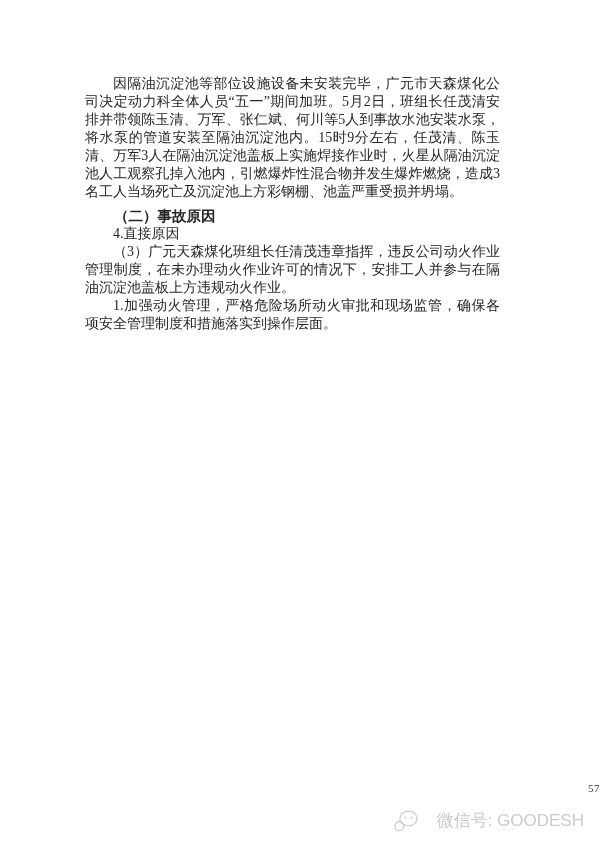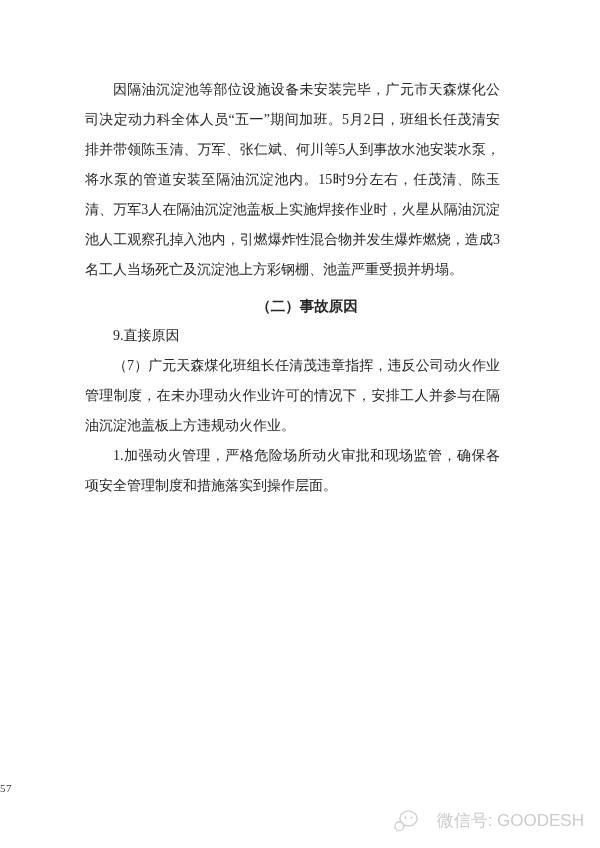--- a/index.html
+++ b/index.html
@@ -16,40 +16,40 @@
     height: 848px;
     background: #ffffff;
   }
   .content {
     position: absolute;
     left: 85px;
     top: 75px;
     width: 415px;
     color: #262626;
     font-size: 14px;
-    line-height: 30px;
+    line-height: 18px;
     text-align: justify;
   }
   .para {
     text-indent: 2em;
     font-weight: normal;
   }
   .heading {
     text-indent: 2em;
     font-weight: bold;
     font-size: 14.5px;
     margin-top: 6px;
-    text-align: center;
+    text-align: left;
   }
   .page-number {
     position: absolute;
     top: 782px;
     left: 0;
     width: 600px;
-    text-align: left;
+    text-align: right;
     font-size: 11px;
     color: #3a3a3a;
     letter-spacing: 0.5px;
   }
   .watermark {
     position: absolute;
     top: 809px;
     right: 16px;
     display: flex;
     align-items: center;
@@ -64,22 +64,22 @@
   }
 </style>
 </head>
 <body>
 
 <div class="page">
 
   <div class="content">
     <p class="para">因隔油沉淀池等部位设施设备未安装完毕，广元市天森煤化公司决定动力科全体人员“五一”期间加班。5月2日，班组长任茂清安排并带领陈玉清、万军、张仁斌、何川等5人到事故水池安装水泵，将水泵的管道安装至隔油沉淀池内。15时9分左右，任茂清、陈玉清、万军3人在隔油沉淀池盖板上实施焊接作业时，火星从隔油沉淀池人工观察孔掉入池内，引燃爆炸性混合物并发生爆炸燃烧，造成3名工人当场死亡及沉淀池上方彩钢棚、池盖严重受损并坍塌。</p>
     <p class="heading">（二）事故原因</p>
-    <p class="para">9.直接原因</p>
-    <p class="para">（7）广元天森煤化班组长任清茂违章指挥，违反公司动火作业管理制度，在未办理动火作业许可的情况下，安排工人并参与在隔油沉淀池盖板上方违规动火作业。</p>
+    <p class="para">4.直接原因</p>
+    <p class="para">（3）广元天森煤化班组长任清茂违章指挥，违反公司动火作业管理制度，在未办理动火作业许可的情况下，安排工人并参与在隔油沉淀池盖板上方违规动火作业。</p>
     <p class="para">1.加强动火管理，严格危险场所动火审批和现场监管，确保各项安全管理制度和措施落实到操作层面。</p>
   </div>
 
   <div class="page-number">57</div>
 
   <div class="watermark">
     <span>
       <svg width="25" height="22" viewBox="0 0 25 22" fill="none" xmlns="http://www.w3.org/2000/svg">
         <ellipse cx="14.5" cy="8.5" rx="8.6" ry="7.4" stroke="#cfcfcf" stroke-width="1.4"></ellipse>
         <circle cx="11.5" cy="7.6" r="1.1" fill="#cfcfcf"></circle>

